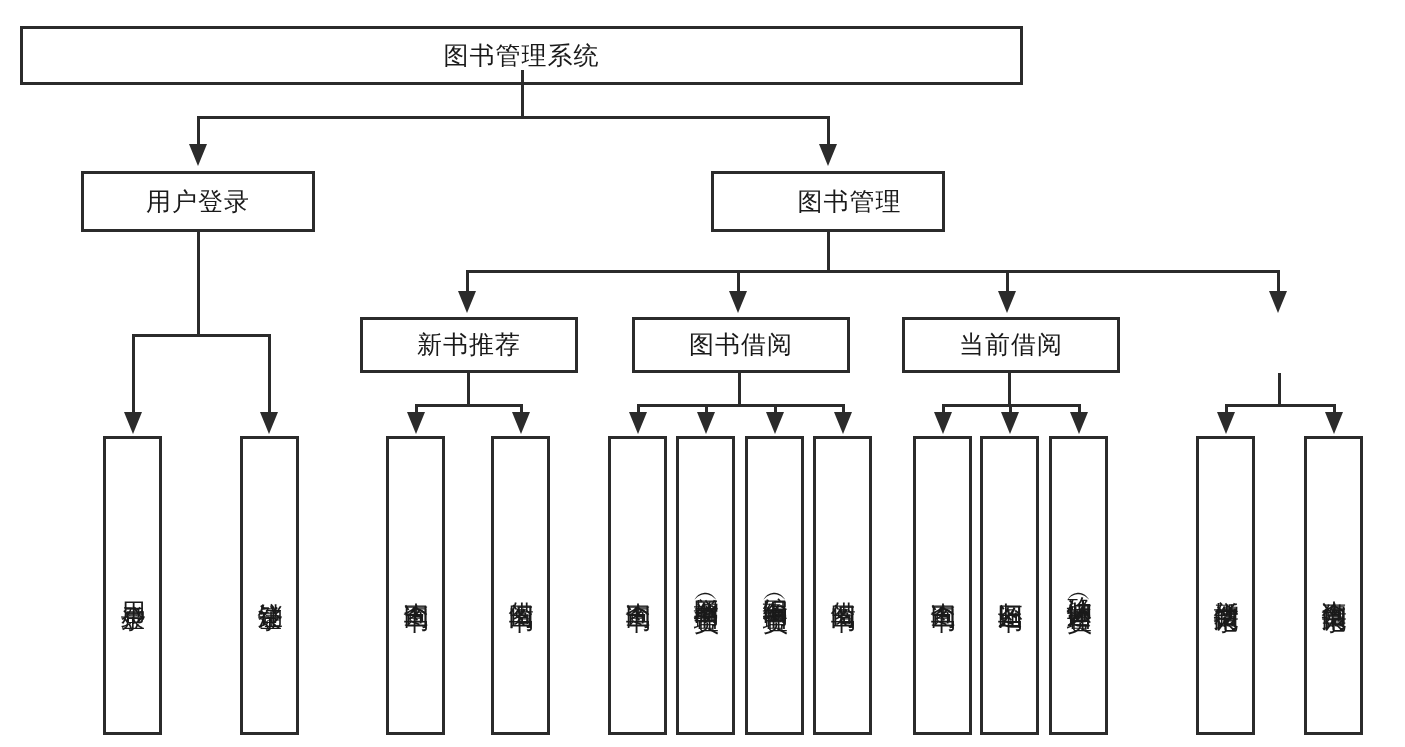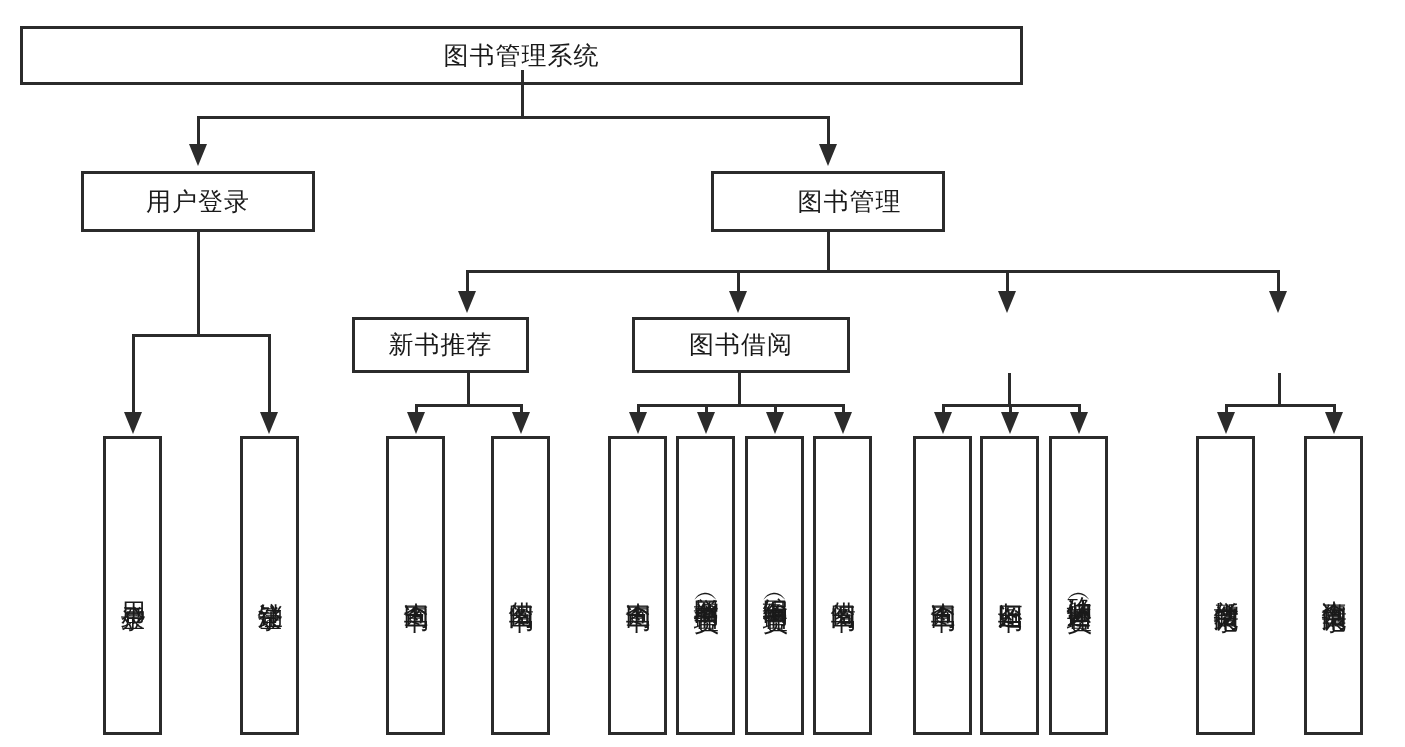--- a/index.html
+++ b/index.html
@@ -102,25 +102,28 @@
   <div class="edge edge-h" style="left:467px; top:270px; width:812px;"></div>
   <div class="edge edge-v" style="left:466px; top:270px; height:23px;"></div>
   <div class="edge edge-v" style="left:737px; top:270px; height:23px;"></div>
   <div class="edge edge-v" style="left:1006px; top:270px; height:23px;"></div>
   <div class="edge edge-v" style="left:1277px; top:270px; height:23px;"></div>
   <div class="arrow" style="left:458px; top:291px;"></div>
   <div class="arrow" style="left:729px; top:291px;"></div>
   <div class="arrow" style="left:998px; top:291px;"></div>
   <div class="arrow" style="left:1269px; top:291px;"></div>
 
-  <div class="node node-h" style="left:352px; top:317px; width:177px; height:56px;">
+  <div class="node node-h" style="left:360px; top:317px; width:218px; height:56px;">
     <span>新书推荐</span>
   </div>
   <div class="node node-h" style="left:632px; top:317px; width:218px; height:56px;">
     <span>图书借阅</span>
+  </div>
+  <div class="node node-h" style="left:902px; top:317px; width:218px; height:56px;">
+    <span>当前借阅</span>
   </div>
 
   <div class="edge edge-v" style="left:467px; top:373px; height:33px;"></div>
   <div class="edge edge-h" style="left:415px; top:404px; width:108px;"></div>
   <div class="edge edge-v" style="left:415px; top:404px; height:10px;"></div>
   <div class="edge edge-v" style="left:520px; top:404px; height:10px;"></div>
   <div class="arrow" style="left:407px; top:412px;"></div>
   <div class="arrow" style="left:512px; top:412px;"></div>
 
   <div class="edge edge-v" style="left:738px; top:373px; height:33px;"></div>

